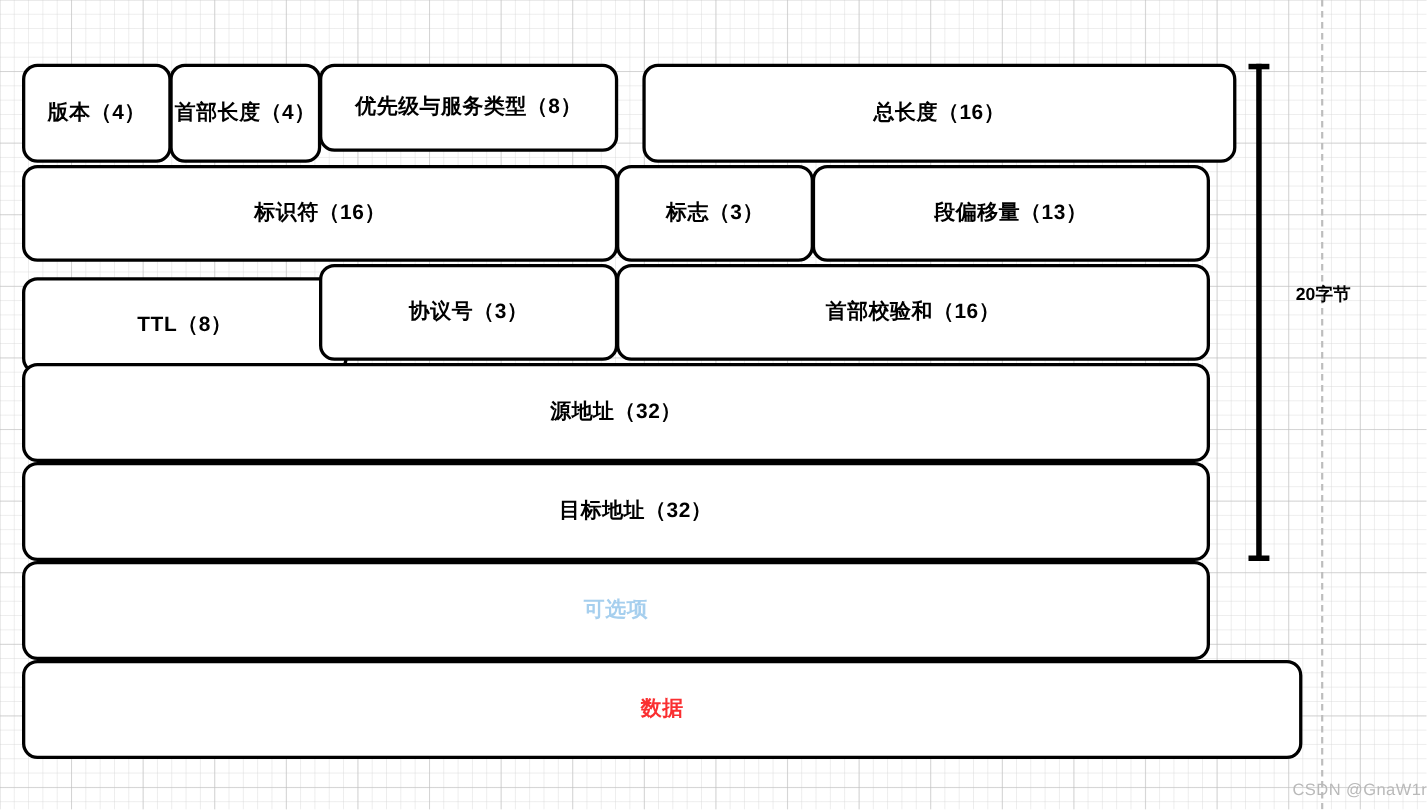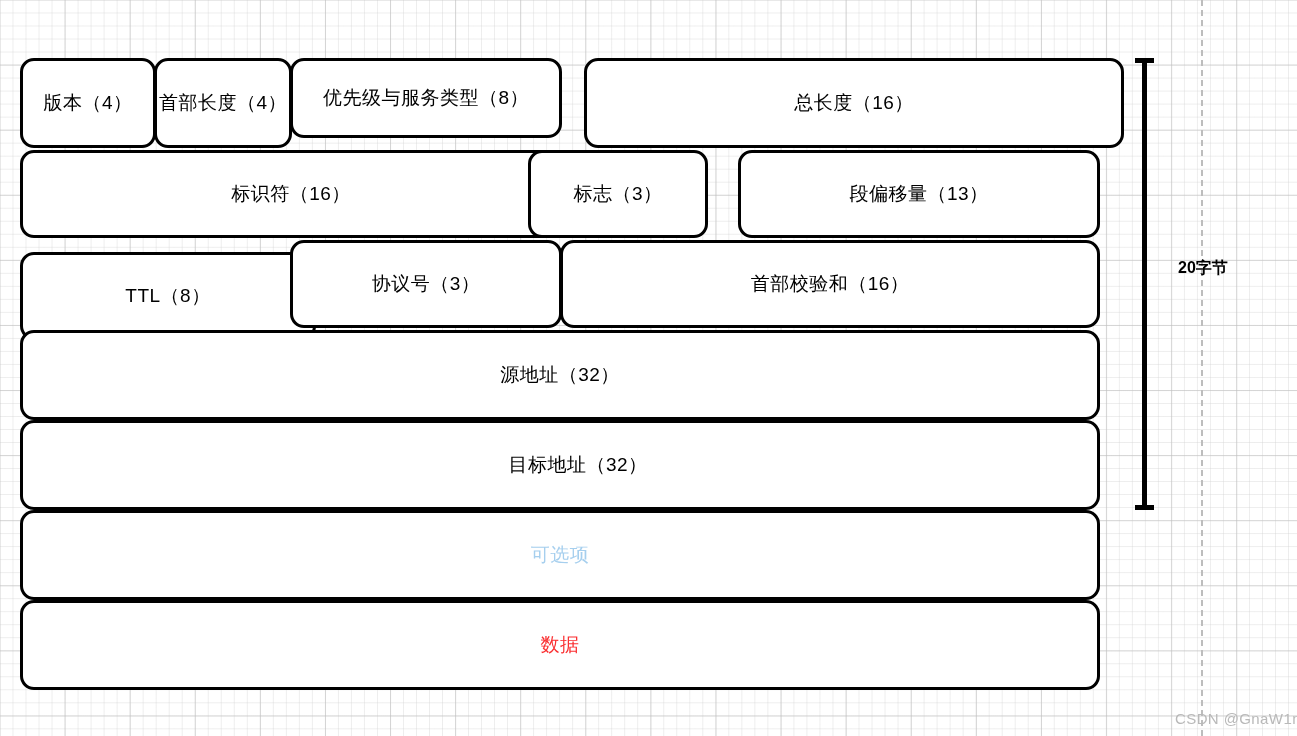--- a/index.html
+++ b/index.html
@@ -37,21 +37,21 @@
     position: absolute;
     box-sizing: border-box;
     border: 3px solid #000000;
     border-radius: 14px;
     background: #ffffff;
     display: flex;
     align-items: center;
     justify-content: center;
     text-align: right;
     color: #000000;
-    font-weight: normal;
+    font-weight: bold;
     font-size: 19px;
     letter-spacing: 0.5px;
     line-height: 1.25;
   }
   .field-box.opt   { color: #a6cfee; }
   .field-box.data  { color: #fa2f31; }
 
   
   .bracket {
     position: absolute;
@@ -107,21 +107,21 @@
       </div>
       <div class="field-box" style="left: 290px; top: 58px; width: 272px; height: 80px;">
         <span>优先级与服务类型（8）</span>
       </div>
       <div class="field-box" style="left: 560px; top: 58px; width: 540px; height: 90px; margin-left: 24px;">
         <span>总长度（16）</span>
       </div>
       <div class="field-box" style="left: 20px; top: 150px; width: 542px; height: 88px;">
         <span>标识符（16）</span>
       </div>
-      <div class="field-box" style="left: 528px; top: 150px; width: 180px; height: 88px;">
+      <div class="field-box" style="left: 560px; top: 150px; width: 180px; height: 88px;">
         <span>标志（3）</span>
       </div>
       <div class="field-box" style="left: 738px; top: 150px; width: 362px; height: 88px;">
         <span>段偏移量（13）</span>
       </div>
       <div class="field-box" style="left: 20px; top: 252px; width: 296px; height: 88px;">
         <span>TTL（8）</span>
       </div>
       <div class="field-box" style="left: 290px; top: 240px; width: 272px; height: 88px;">
         <span>协议号（3）</span>
@@ -131,21 +131,21 @@
       </div>
       <div class="field-box" style="left: 20px; top: 330px; width: 1080px; height: 90px;">
         <span>源地址（32）</span>
       </div>
       <div class="field-box" style="left: 20px; top: 420px; width: 1080px; height: 90px; padding-left: 36px;">
         <span>目标地址（32）</span>
       </div>
       <div class="field-box opt" style="left: 20px; top: 510px; width: 1080px; height: 90px;">
         <span>可选项</span>
       </div>
-      <div class="field-box data" style="left: 20px; top: 600px; width: 1080px; height: 90px;">
+      <div class="field-box data" style="left: 20px; top: 600px; width: 1164px; height: 90px;">
         <span>数据</span>
       </div>
     </div>
 
   <div class="bracket" style="left:1135px; top:58px; height:452px; width:19px;">
     <div class="cap top"></div>
     <div class="stem"></div>
     <div class="cap bot"></div>
   </div>
 

